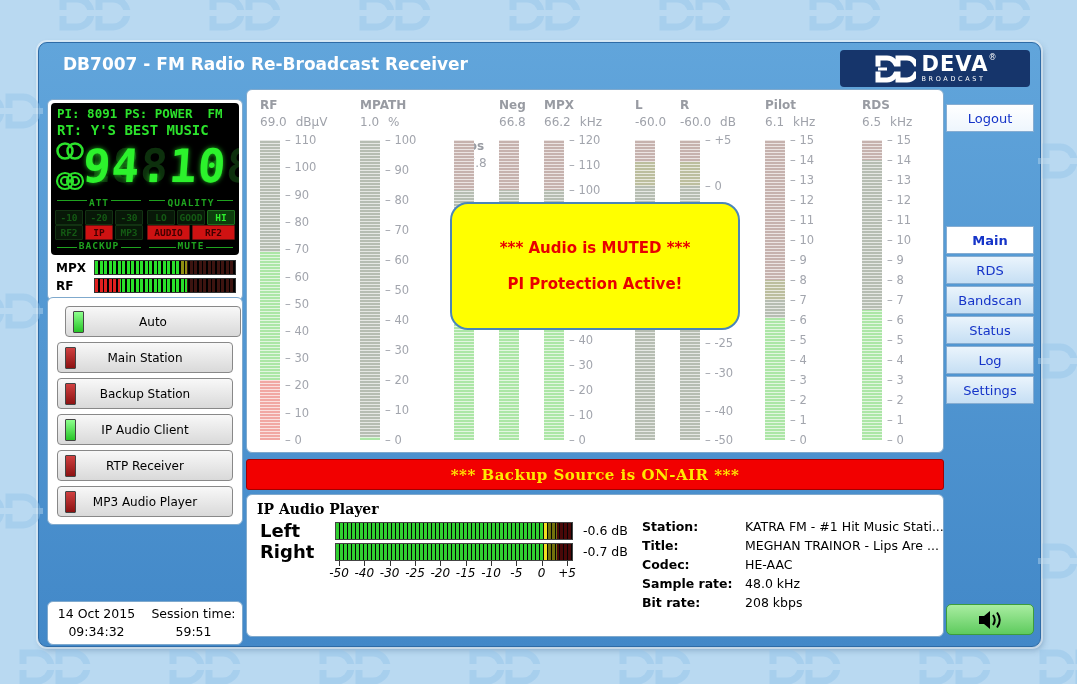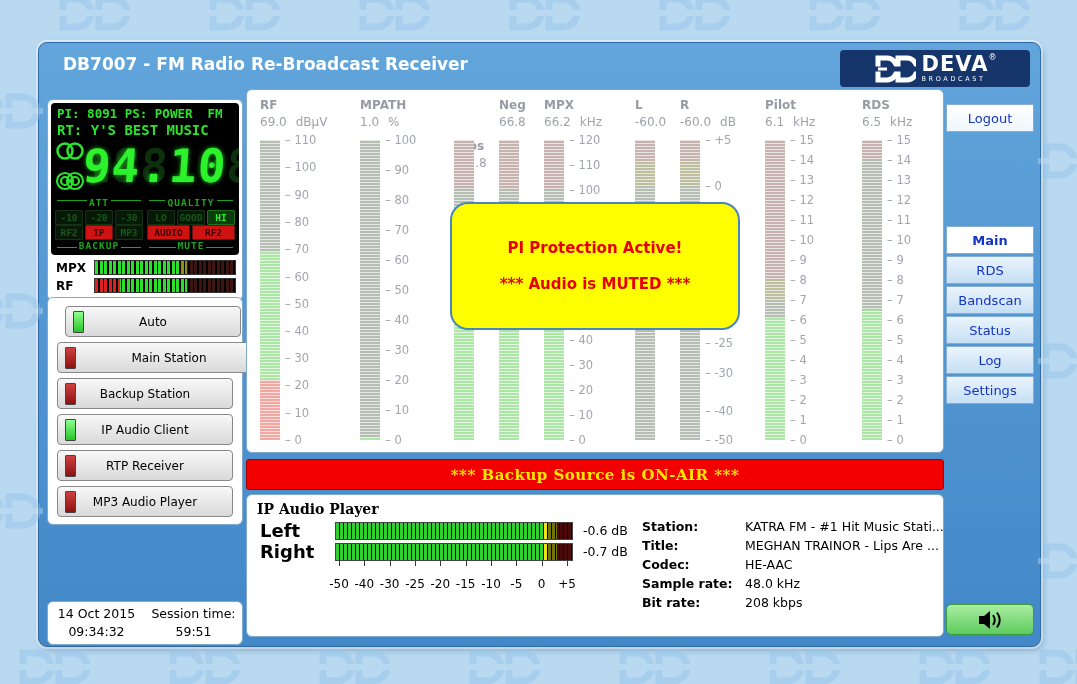--- a/index.html
+++ b/index.html
@@ -77,21 +77,21 @@
     font-family:"DejaVu Serif",serif;}
   .hrow{position:absolute;left:13px;height:17px;display:flex;align-items:center;}
   .hlabel{width:75px;font-size:18px;font-weight:bold;color:#000;}
   .hbar{width:236px;height:16px;border:1px solid #444;background:#000;position:relative;overflow:hidden;}
   .hbar .zone{position:absolute;top:0;bottom:0;}
   .hbar:after{content:"";position:absolute;inset:0;
     background:repeating-linear-gradient(90deg,transparent 0 3px,#050505 3px 4px);}
   .hval{margin-left:10px;font-size:12.5px;color:#000;}
   .hscale{position:absolute;left:88px;top:66px;width:240px;height:26px;font-size:12px;color:#000;}
   .hscale .tick{position:absolute;top:0;width:1px;height:5px;background:#333;}
-  .hscale .tl{position:absolute;top:16px;transform:translateX(-50%);}
+  .hscale .tl{position:absolute;top:5px;transform:translateX(-50%);font-style:italic;}
   .inforow{position:absolute;left:395px;font-size:12.5px;color:#000;white-space:nowrap;}
   .inforow .il{display:inline-block;width:103px;font-weight:bold;}
   
   .navbtn{position:absolute;left:907px;width:86px;height:26px;border:1px solid #86add2;border-radius:0;
     display:flex;align-items:center;justify-content:center;font-size:13px;color:#1534c8;cursor:pointer;
     background:linear-gradient(#eaf4fc,#c6dff4);}
   .navbtn.logout{background:linear-gradient(#ffffff,#eef6fd);}
   .navbtn.active{background:#fff;font-weight:bold;}
   .spk{position:absolute;left:907px;top:561px;width:86px;height:29px;border:1px solid #3c9c3c;border-radius:5px;
     background:linear-gradient(#a9eda1,#5ecb5e);display:flex;align-items:center;justify-content:center;cursor:pointer;}
@@ -190,21 +190,21 @@
         </div>
       </div>
   </div>
 
   <div class="panel" style="left:8px;top:254px;width:194px;height:226px;">
     <div id="src-buttons">
         <div class="src-btn" style="top: 8px; margin-left: 8px;">
           <div class="led green"></div>
           <div class="lbl">Auto</div>
         </div>
-        <div class="src-btn" style="top: 44px; padding-left: 24px;">
+        <div class="src-btn" style="top: 44px;">
           <div class="led red"></div>
           <div class="lbl">Main Station</div>
         </div>
         <div class="src-btn" style="top: 80px;">
           <div class="led red"></div>
           <div class="lbl">Backup Station</div>
         </div>
         <div class="src-btn" style="top: 116px;">
           <div class="led green"></div>
           <div class="lbl">IP Audio Client</div>
@@ -401,22 +401,22 @@
           <div class="vtick" style="bottom: 173px;">– 9</div>
           <div class="vtick" style="bottom: 193.1px;">– 10</div>
           <div class="vtick" style="bottom: 212.9px;">– 11</div>
           <div class="vtick" style="bottom: 233px;">– 12</div>
           <div class="vtick" style="bottom: 253.1px;">– 13</div>
           <div class="vtick" style="bottom: 272.9px;">– 14</div>
           <div class="vtick" style="bottom: 293px;">– 15</div>
         </div>
       </div>
     <div class="alert-box">
+      <div>*** Audio is MUTED ***</div>
       <div>PI Protection Active!</div>
-      <div>*** Audio is MUTED ***</div>
     </div>
   </div>
 
   <div class="banner">
     <span>***  Backup Source is ON-AIR  ***</span>
   </div>
 
   <div class="panel" style="left:207px;top:451px;width:696px;height:141px;">
     <div class="player-title">IP Audio Player</div>
     <div id="player-meters">

